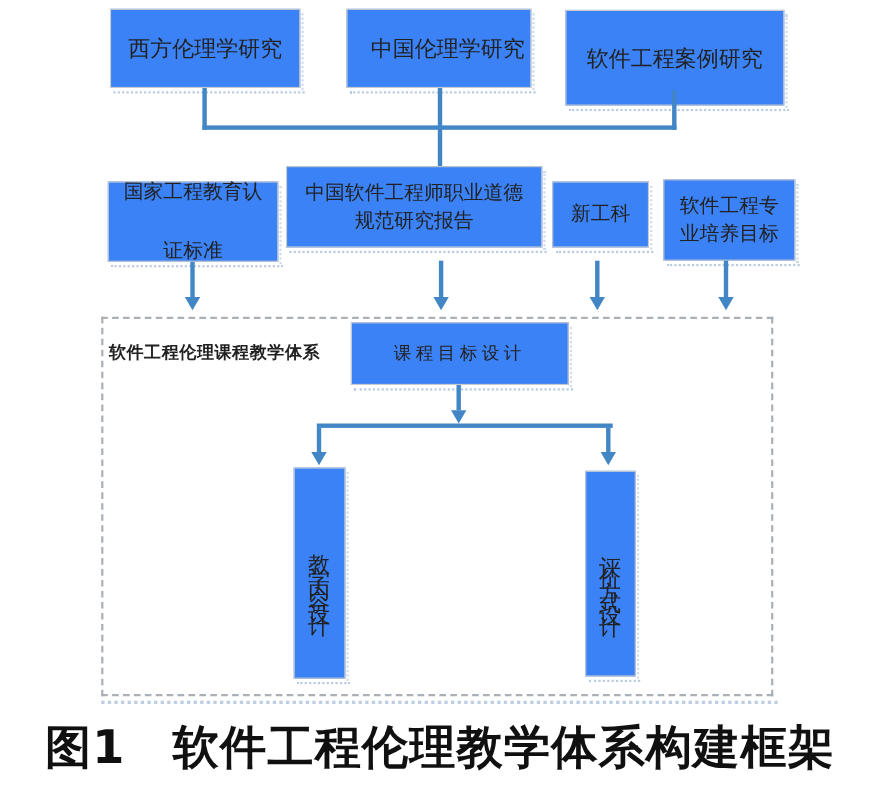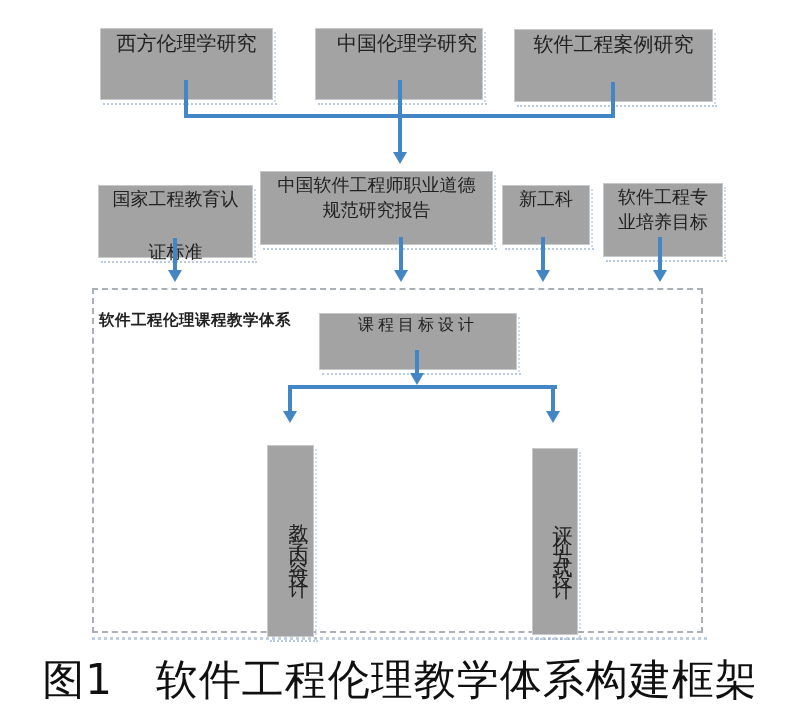--- a/index.html
+++ b/index.html
@@ -7,23 +7,23 @@
     --box-border:#c6cacd;
     --dashed-border:#aab0b5;
     --text-dark:#212121;
   }
   html,body{margin:0;padding:0;background:#ffffff;}
   #stage{
     position:relative;width:800px;height:719px;background:#fff;overflow:hidden;
     font-family:"DejaVu Serif","Liberation Serif",serif;
   }
   .box{
-    position:absolute;background:#a3a3a3;border:1px solid var(--box-border);
-    display:flex;align-items:center;justify-content:flex-start;flex-direction:column;
-    text-align:center;color:var(--text-dark);box-sizing:border-box;line-height:1.4;margin-top:20px;
+    position:absolute;background:#3b82f6;border:1px solid var(--box-border);
+    display:flex;align-items:center;justify-content:center;flex-direction:column;
+    text-align:center;color:var(--text-dark);box-sizing:border-box;line-height:1.4;
   }
   
   .box::after{content:"";position:absolute;left:2px;right:-5px;bottom:-6px;
     border-top:2px dotted rgba(125,160,200,.55);}
   .box::before{content:"";position:absolute;top:3px;bottom:-3px;right:-4px;
     border-left:2px dotted rgba(125,160,200,.38);}
   .f20{font-size:20px;}
   .f18{font-size:18px;}
   .ln{position:absolute;background:var(--arrow-blue);}
   .ah{position:absolute;width:0;height:0;
@@ -42,35 +42,35 @@
   }
   .course{letter-spacing:4px;font-size:16px;}
   .vbox{
     writing-mode:vertical-rl;text-orientation:upright;
     font-size:20px;letter-spacing:11px;
   }
   .caption{
     position:absolute;left:0;top:648px;width:800px;height:64px;
     display:flex;align-items:center;justify-content:center;
     font-family:"DejaVu Sans","Liberation Sans",sans-serif;
-    font-weight:normal;font-size:42px;color:#101010;letter-spacing:1px;white-space:pre;
+    font-weight:bold;font-size:42px;color:#101010;letter-spacing:1px;white-space:pre;
   }
 </style>
 </head>
 <body>
 
 <div id="stage">
 
   <div class="box f20" style="left:100px;top:8px;width:173px;height:72px;">
     <span>西方伦理学研究</span>
   </div>
   <div class="box f20" style="left:315px;top:8px;width:168px;height:72px;padding-left:16px;">
     <span>中国伦理学研究</span>
   </div>
-  <div class="box f20" style="left:514px;top:9px;width:199px;height:73px;">
+  <div class="box f20" style="left:514px;top:9px;width:199px;height:87px;">
     <span>软件工程案例研究</span>
   </div>
 
   <div class="ln" style="left:184px;top:80px;width:4px;height:38px;"></div>
   <div class="ln" style="left:611px;top:82px;width:4px;height:36px;"></div>
   <div class="ln" style="left:184px;top:114px;width:431px;height:4px;"></div>
   <div class="ln" style="left:398px;top:80px;width:4px;height:72px;"></div>
   <div class="ah" style="left:393px;top:152px;"></div>
 
   <div class="box f18" style="left:98px;top:165px;width:155px;height:73px;gap:28px;">

